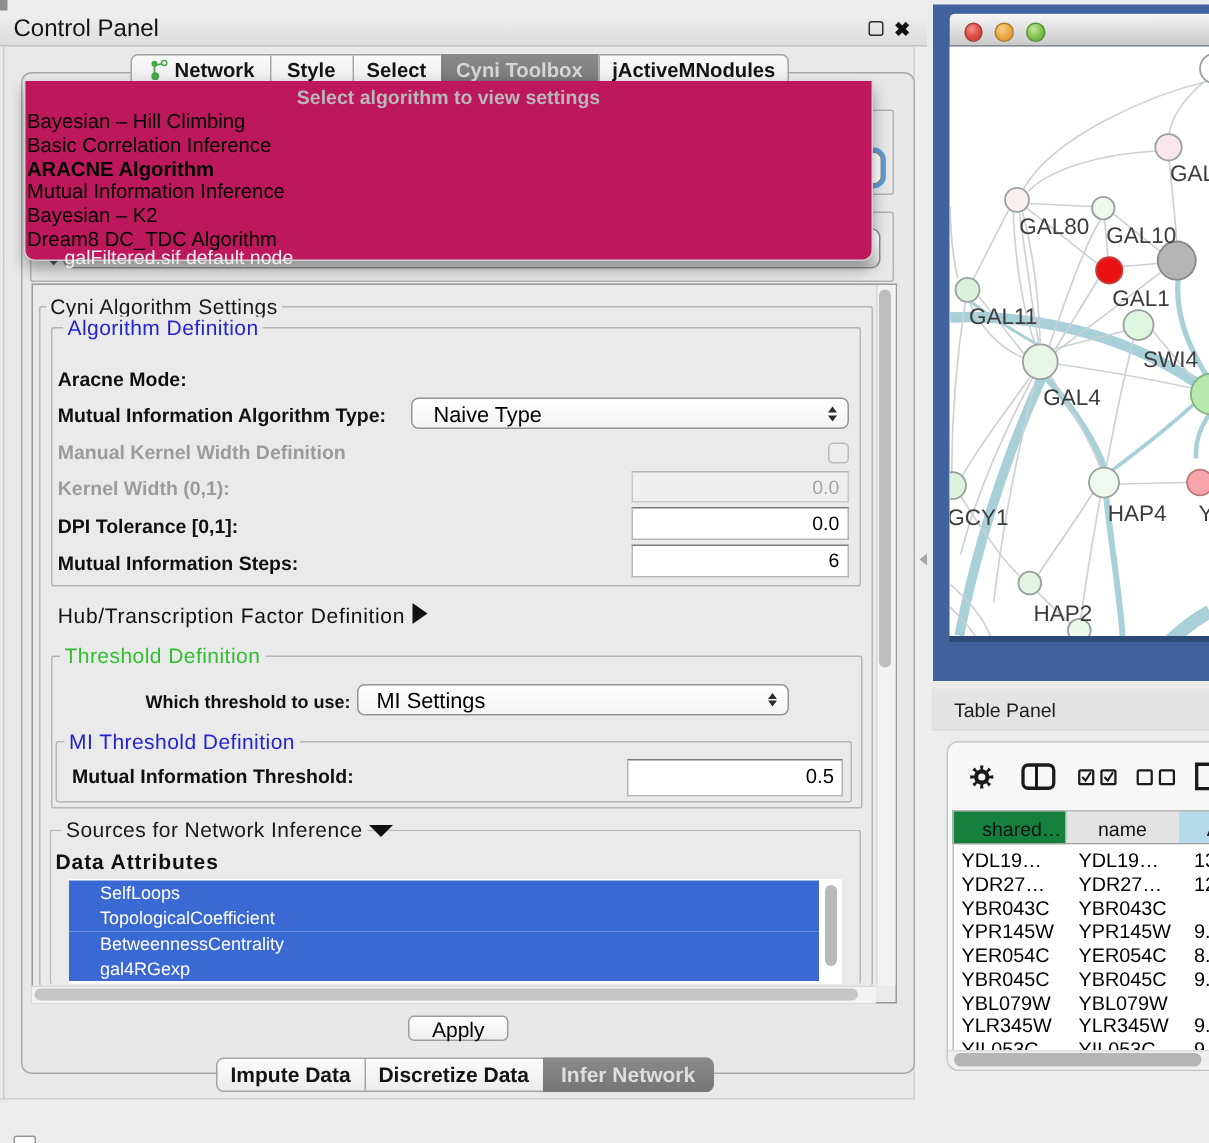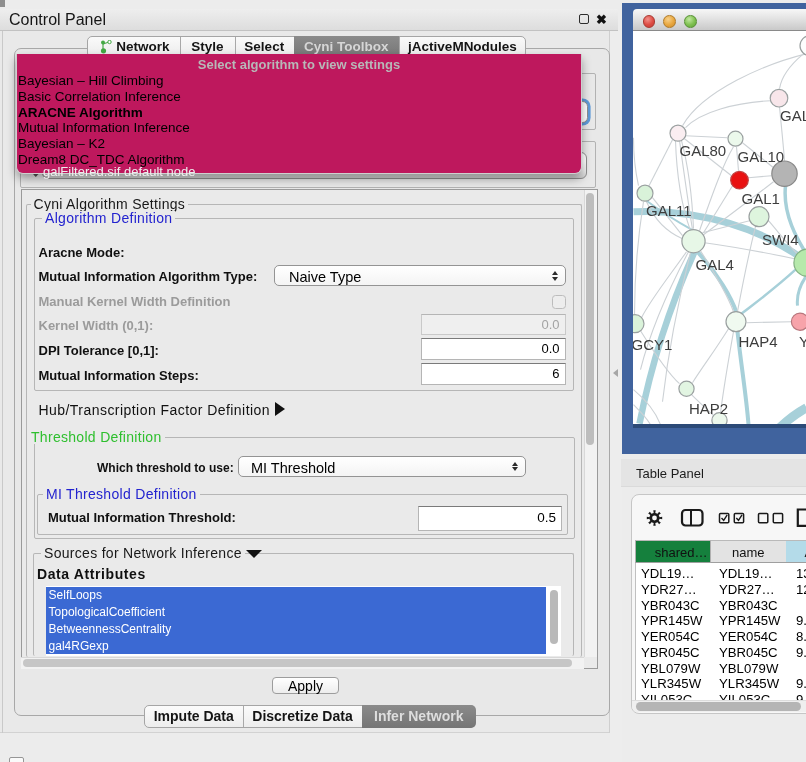--- a/index.html
+++ b/index.html
@@ -42,21 +42,21 @@
 .dis { color:#9b9b9b; }
 .combo { position:absolute; background:linear-gradient(#ffffff,#f4f4f4); border:1px solid #949494; border-radius:5px; font-size:14.5px; color:#000; }
 .combo .ct { position:absolute; left:14px; top:2.5px; }
 .arr { position:absolute; width:0; height:0; }
 .fld { position:absolute; background:#fff; border:1px solid #b5b5b5; border-top-color:#7a7a7a; font-size:13px; color:#000; text-align:right; padding-right:5px; }
 .fldd { background:#efefef; color:#a3a3a3; border-color:#c9c9c9; border-top-color:#b5b5b5; }
 </style>
 <style>
 
 #dlist { left:45.6px; top:586.2px; width:515px; height:69.8px; background:#fff; overflow:hidden; }
-.li { position:absolute; left:0; width:500.4px; height:16.8px; background:#3b69d3; color:#fff; font-size:12px; line-height:16.8px; padding-left:3px; }
+.li { position:absolute; left:0; width:500.4px; height:16.8px; background:#3b69d3; color:#fff; font-size:12px; line-height:16.8px; padding-left:21px; }
 #lsb { left:549.5px; top:590px; width:8.5px; height:54px; background:#b9b9b9; border-radius:4.5px; }
 
 #apply { left:272px; top:676.5px; width:67px; height:17.5px; background:linear-gradient(#ffffff,#ededed); border:1px solid #9d9d9d; border-radius:4px; text-align:center; font-size:14px; color:#000; line-height:16px; }
 #btabs { left:143.5px; top:705px; width:331px; height:23px; background:linear-gradient(#fbfbfb,#ededed); border:1px solid #a5a5a5; border-radius:5px; }
 #btab-sel { position:absolute; left:217.5px; top:-1px; width:113.5px; height:23px; background:linear-gradient(#8b8b8b,#757575); border-radius:0 5px 5px 0; color:#dedede; line-height:23px; text-align:center; font-size:14px; font-weight:bold; }
 .bseg { position:absolute; top:0; height:21px; line-height:21px; text-align:center; font-size:14px; font-weight:bold; color:#141414; }
 
 #popup { left:16px; top:54px; width:566px; height:120px; background:#be185d; border:1px solid #cfcfcf; border-top:none; border-radius:0 0 7px 7px; box-shadow:0 5px 10px rgba(0,0,0,0.35); }
 #popup .prompt { position:absolute; left:0; top:3px; width:100%; text-align:center; font-size:13px; font-weight:bold; color:#b8b8b8; }
 .pi { position:absolute; left:1px; font-size:13.5px; color:#000; line-height:15.8px; }
@@ -138,24 +138,24 @@
 <div class="lbl dis" style="left:38.5px;top:319px;">Kernel Width (0,1):</div>
 <div class="fld fldd" style="left:421px;top:314px;width:144.5px;height:21px;line-height:19px;">0.0</div>
 <div class="lbl" style="left:38.5px;top:344px;">DPI Tolerance [0,1]:</div>
 <div class="fld" style="left:421px;top:338px;width:144.5px;height:22px;line-height:20px;">0.0</div>
 <div class="lbl" style="left:38.5px;top:368.5px;">Mutual Information Steps:</div>
 <div class="fld" style="left:421px;top:363px;width:144.5px;height:22px;line-height:20px;">6</div>
 
 <div class="abs" style="left:38.5px;top:402px;font-size:14px;letter-spacing:0.45px;color:#111;">Hub/Transcription Factor Definition</div>
 <div class="abs" style="left:275px;top:402px;width:0;height:0;border-top:7.5px solid transparent;border-bottom:7.5px solid transparent;border-left:10px solid #111;"></div>
 <div class="abs gbox" style="left:33.5px;top:437px;width:541.5px;height:101.5px;"></div>
-<div class="glabel green" style="left:28px;top:430px;text-align:center;">Threshold Definition</div>
+<div class="glabel green" style="left:40px;top:430px;text-align:center;">Threshold Definition</div>
 <div class="lbl" style="left:97px;top:460.5px;font-size:12px;">Which threshold to use:</div>
 <div class="combo" style="left:238px;top:456px;width:288.2px;height:20.5px;">
-      <span class="ct" style="left:12px;">MI Threshold</span>
+      <span class="ct" style="left:12px;">MI Settings</span>
   <span class="arr" style="right:7px;top:4.5px;border-left:3.1px solid transparent;border-right:3.1px solid transparent;border-bottom:4.3px solid #2b2b2b;"></span>
   <span class="arr" style="right:7px;bottom:4.5px;border-left:3.1px solid transparent;border-right:3.1px solid transparent;border-top:4.3px solid #2b2b2b;"></span>
 </div>
 <div class="abs gbox" style="left:36.5px;top:493.5px;width:531px;height:41.5px;"></div>
 <div class="glabel blue" style="left:43px;top:486.5px;">MI Threshold Definition</div>
 <div class="lbl" style="left:48px;top:511px;">Mutual Information Threshold:</div>
 <div class="fld" style="left:418px;top:506px;width:144px;height:24.5px;line-height:22px;font-size:13.5px;">0.5</div>
 
 <div class="abs gbox" style="left:33px;top:553px;width:540.5px;height:103px;border-bottom:none;"></div>
 <div class="glabel" style="left:41px;top:546px;">Sources for Network Inference</div>

